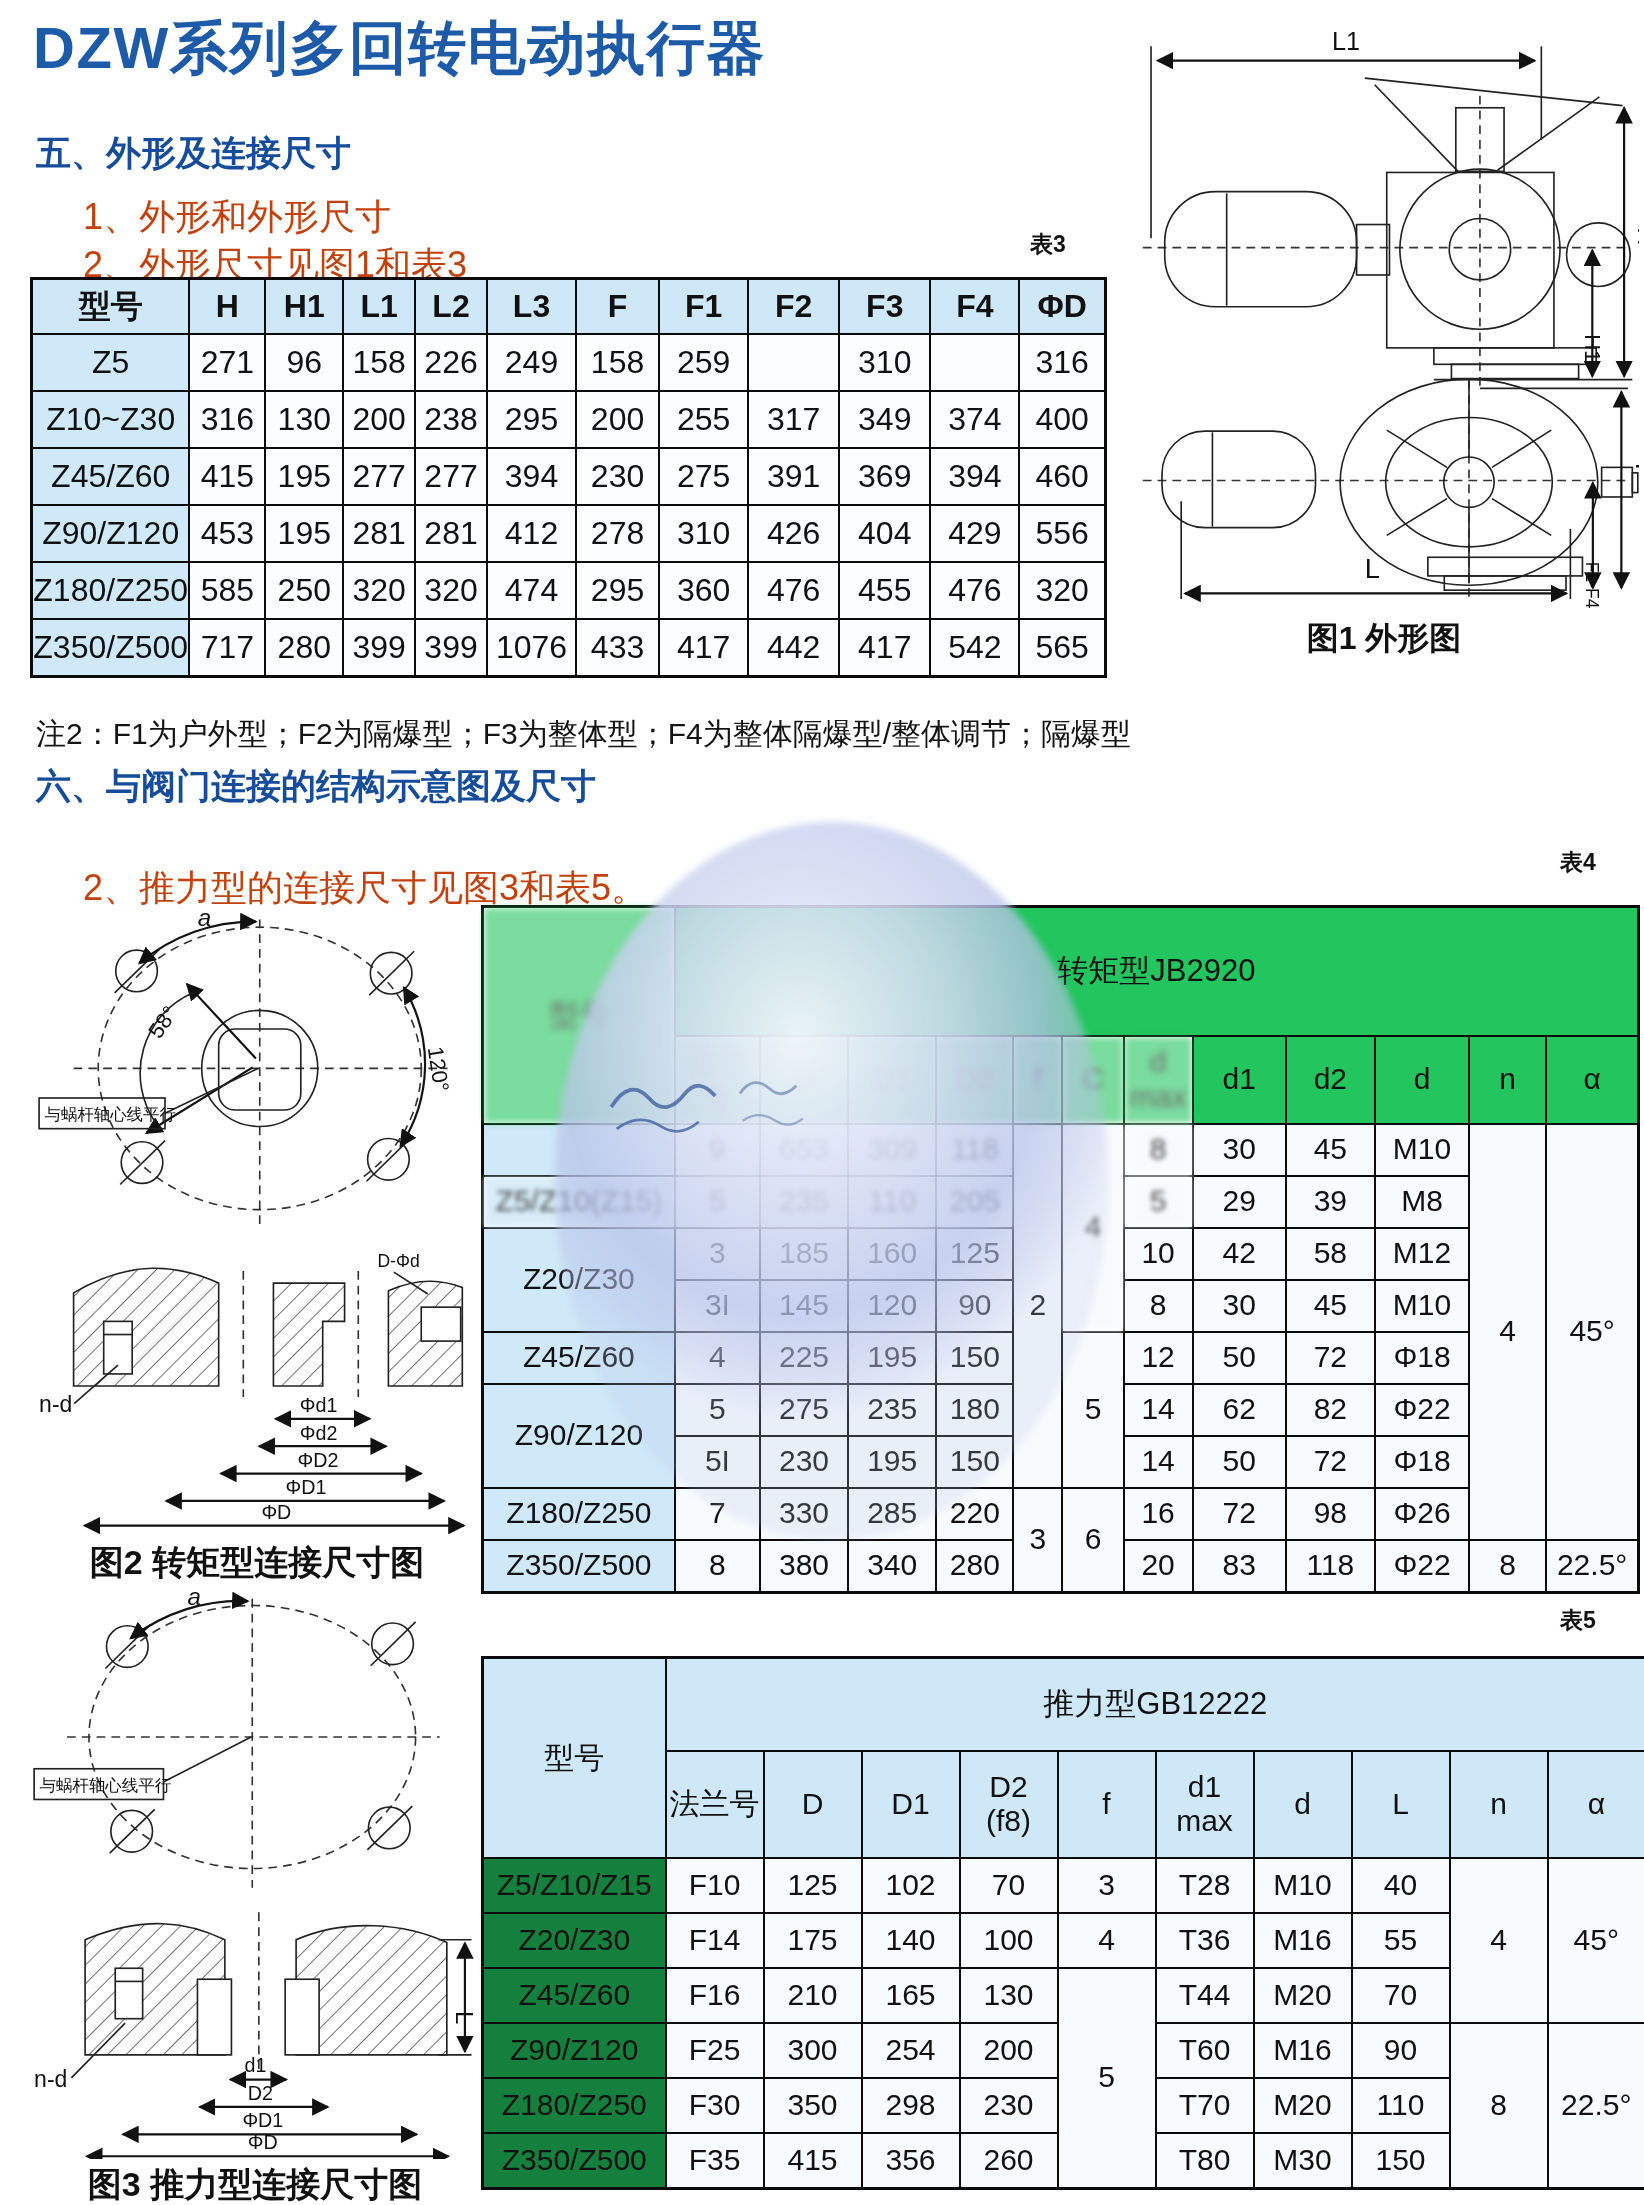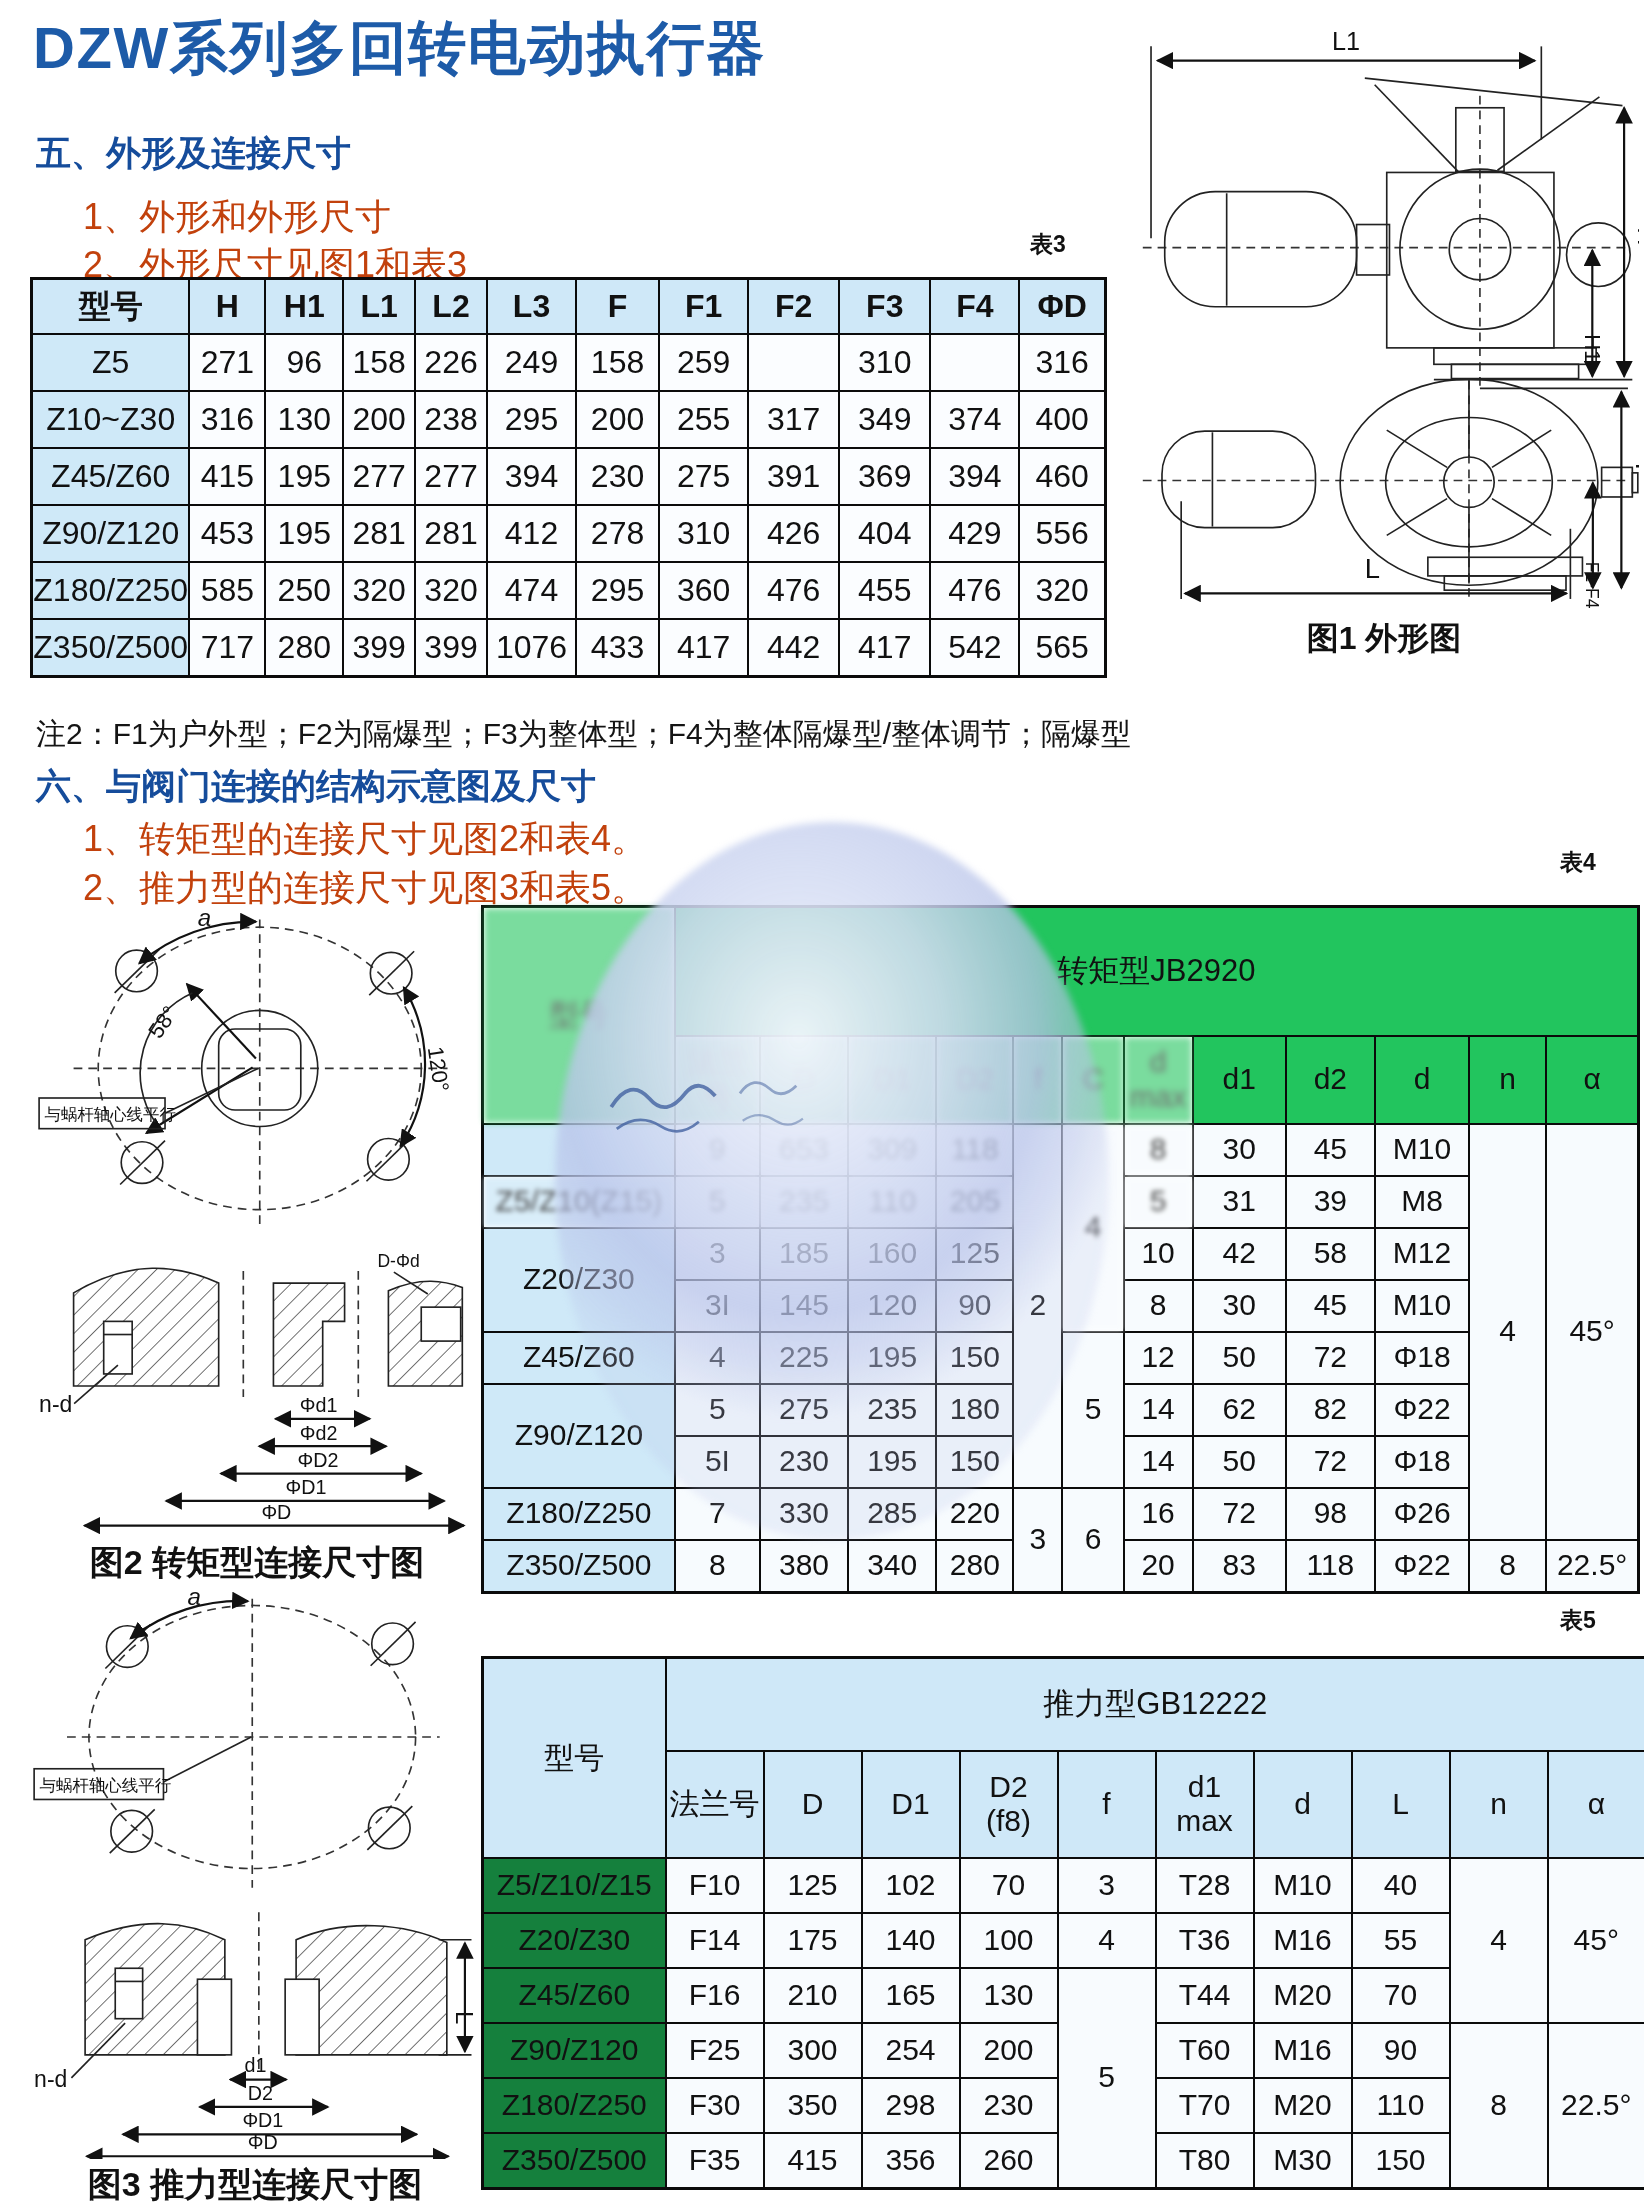--- a/index.html
+++ b/index.html
@@ -174,21 +174,20 @@
         <td>417</td>
         <td>542</td>
         <td>565</td>
       </tr>
     </tbody>
   </table>
 
   <div class="note" style="left:36px;top:714px;">注2：F1为户外型；F2为隔爆型；F3为整体型；F4为整体隔爆型/整体调节；隔爆型</div>
 
   <div class="sechead" style="left:36px;top:763px;">六、与阀门连接的结构示意图及尺寸</div>
-  <div class="litem" style="left:83px;top:815px;">1、转矩型的连接尺寸见图2和表4。</div>
   <div class="litem" style="left:83px;top:864px;">2、推力型的连接尺寸见图3和表5。</div>
   <div class="tabtag" style="left:1560px;top:847px;">表4</div>
 
   <div class="fig" style="left:1129px;top:8.2px;width:510px;height:655px;">
     <svg width="510" height="603" viewBox="0 0 930 1100">
       <defs>
         <marker id="a1" viewBox="0 0 10 10" refX="9" refY="5" markerWidth="8" markerHeight="8" orient="auto-start-reverse">
           <path d="M0 0L10 5L0 10z" fill="#111"></path>
         </marker>
       </defs>
@@ -366,21 +365,21 @@
         <td rowspan="8">4</td>
         <td rowspan="8">45°</td>
       </tr>
       <tr>
         <td class="rowlab g">Z5/Z10(Z15)</td>
         <td class="g">5</td>
         <td class="g">235</td>
         <td class="g">110</td>
         <td class="g">205</td>
         <td class="g">5</td>
-        <td>31</td>
+        <td>29</td>
         <td>39</td>
         <td>M8</td>
       </tr>
       <tr>
         <td rowspan="2" class="rowlab">Z20/Z30</td>
         <td>3</td>
         <td>185</td>
         <td>160</td>
         <td>125</td>
         <td>10</td>

